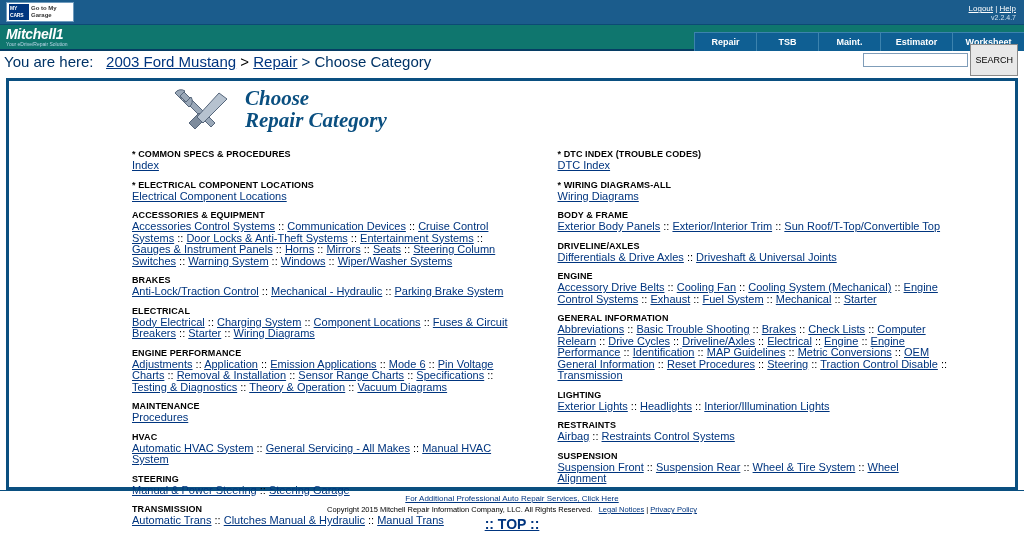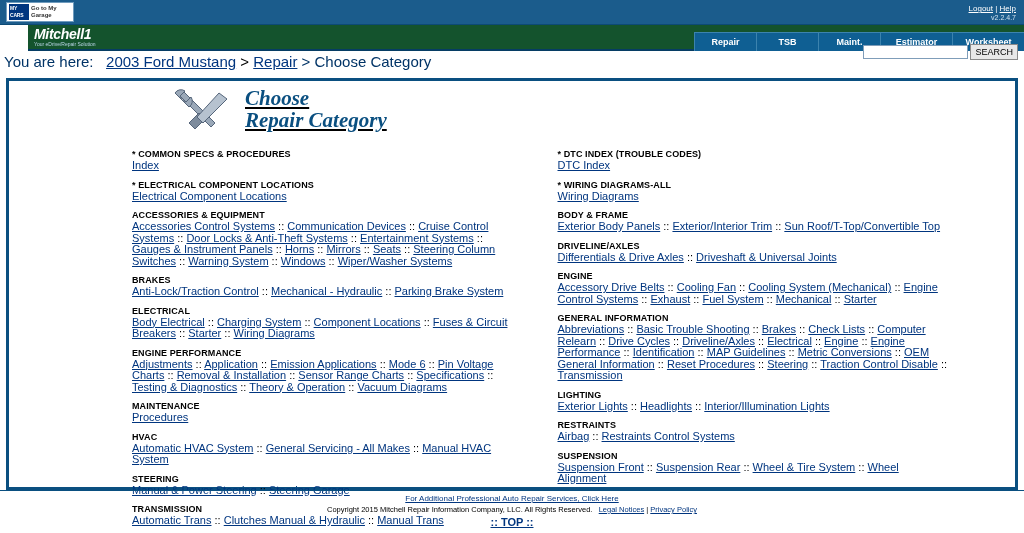--- a/index.html
+++ b/index.html
@@ -38,24 +38,23 @@
   #top-links {
     position: absolute; right: 8px; top: 4px;
     color: #ffffff; font-size: 8px; text-align: right;
   }
   #top-links a { color: #ffffff; text-decoration: underline; }
   #version { font-size: 7px; color: #cfe0ee; display:block; margin-top:1px; }
 
   
   #brandbar {
     height: 26px;
-    background: #14532d;
+    background: #0f766e;
     position: relative;
     border-bottom: 2px solid #063d64;
-    margin-left: 28px;
   }
   #mitchell-logo {
     position: absolute; left: 6px; top: 2px;
     color: #ffffff;
   }
   #mitchell-name {
     font-size: 14px; font-weight: bold; font-style: italic;
     letter-spacing: -0.3px; line-height: 14px;
   }
   #mitchell-tag { font-size: 5px; color:#bcd6e8; line-height:6px; }
@@ -84,41 +83,41 @@
   
   #searchbar {
     position: absolute; right: 6px; top: 44px;
     display: flex; align-items: center;
   }
   #search-input {
     width: 105px; height: 14px; font-size: 9px;
     border: 1px solid #7f9db9; padding: 0 2px;
   }
   #search-btn {
-    height: 16px; margin-left: 2px;
+    height: 32px; margin-left: 2px;
     font-size: 9px; padding: 0 4px;
     background: #e8e8e8; border: 1px solid #8a8a8a;
     color: #000;
   }
 
   
   #panel {
     position: absolute; left: 6px; top: 78px;
     width: 1012px; height: 412px;
     background: #ffffff;
     border: 3px solid #0a4f80;
   }
   #panel-inner {
     position: relative;
     width: 100%; height: 100%;
     padding: 4px 0 0 0;
   }
   #headline {
     position: absolute; left: 160px; top: 6px;
-    display: flex; align-items: flex-end; text-decoration: underline;
+    display: flex; align-items: flex-end;
   }
   #wrench-icon { width: 70px; height: 44px; position: relative; }
   #choose-title {
     font-family: "Liberation Serif", serif;
     font-style: italic; font-weight: bold;
     font-size: 21px; color: #0a4f80;
     line-height: 22px; margin-left: 6px;
   }
 
   #columns {
@@ -143,21 +142,21 @@
 
   
   #footer {
     position: absolute; left: 6px; top: 494px;
     width: 1012px; text-align: center;
   }
   #footer-link { font-size: 8px; }
   #footer-link a { color:#00357f; }
   #copyright { font-size: 7.5px; color:#000; margin-top: 2px; }
   #copyright a { color:#00357f; }
-  #top-anchor { font-size: 11px; font-weight: bold; margin-top: 2px; }
+  #top-anchor { font-size: 14px; font-weight: bold; margin-top: 2px; }
   #top-anchor a { color:#00357f; }
   #bottom-rule {
     position:absolute; left:0; top:490px; width:1024px; height:1px;
     background:#0a4f80;
   }
 </style>
 </head>
 <body>
 
 <div id="topbar">

